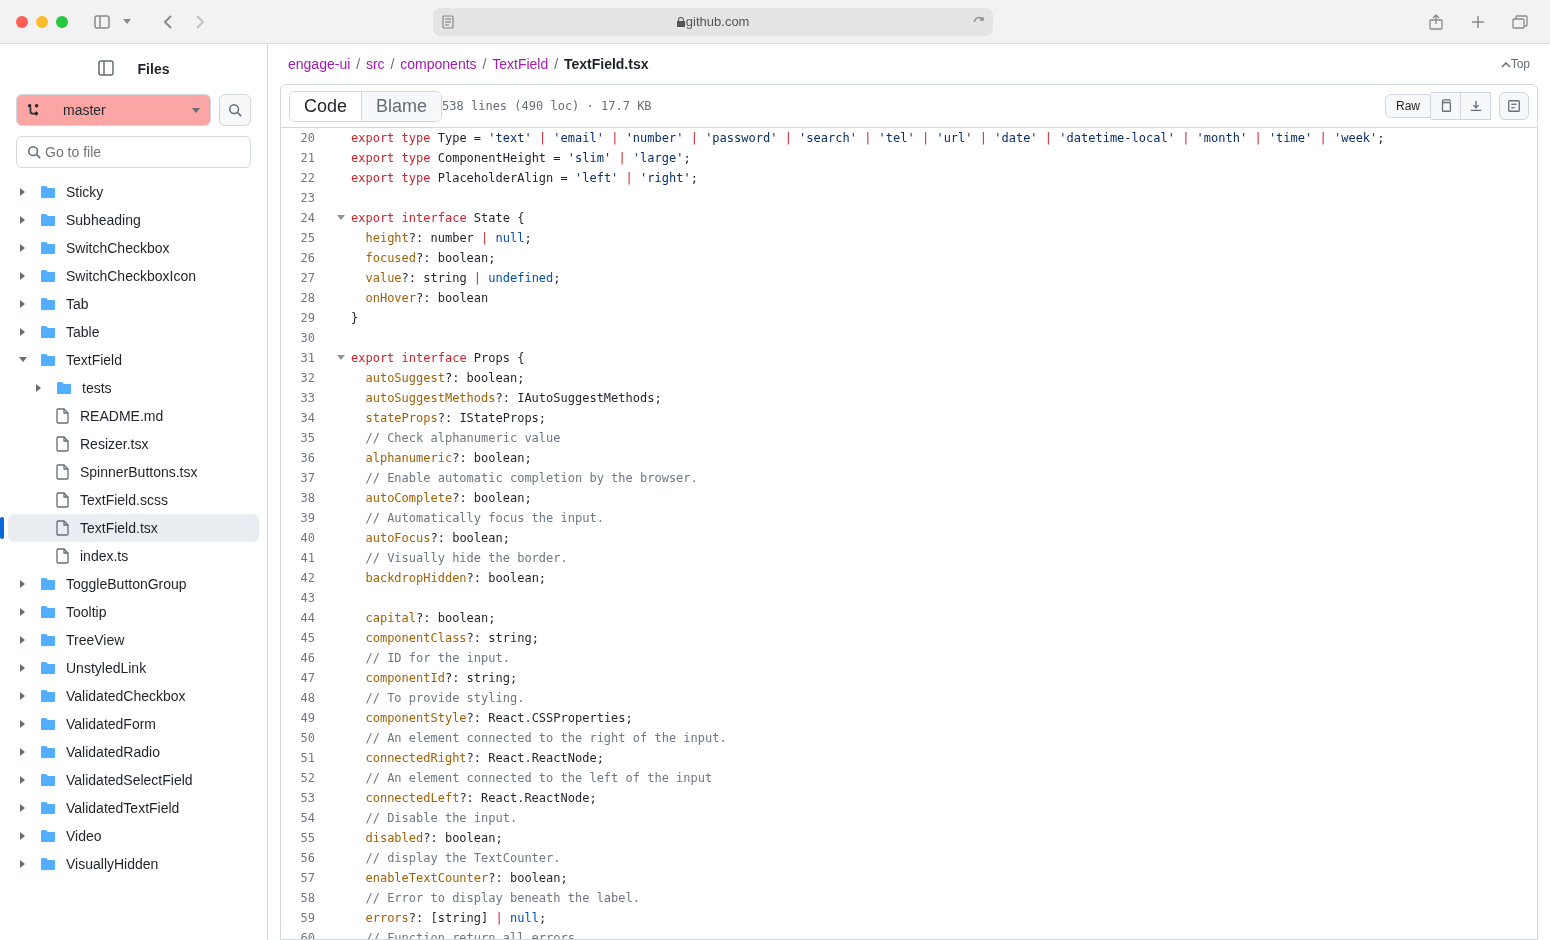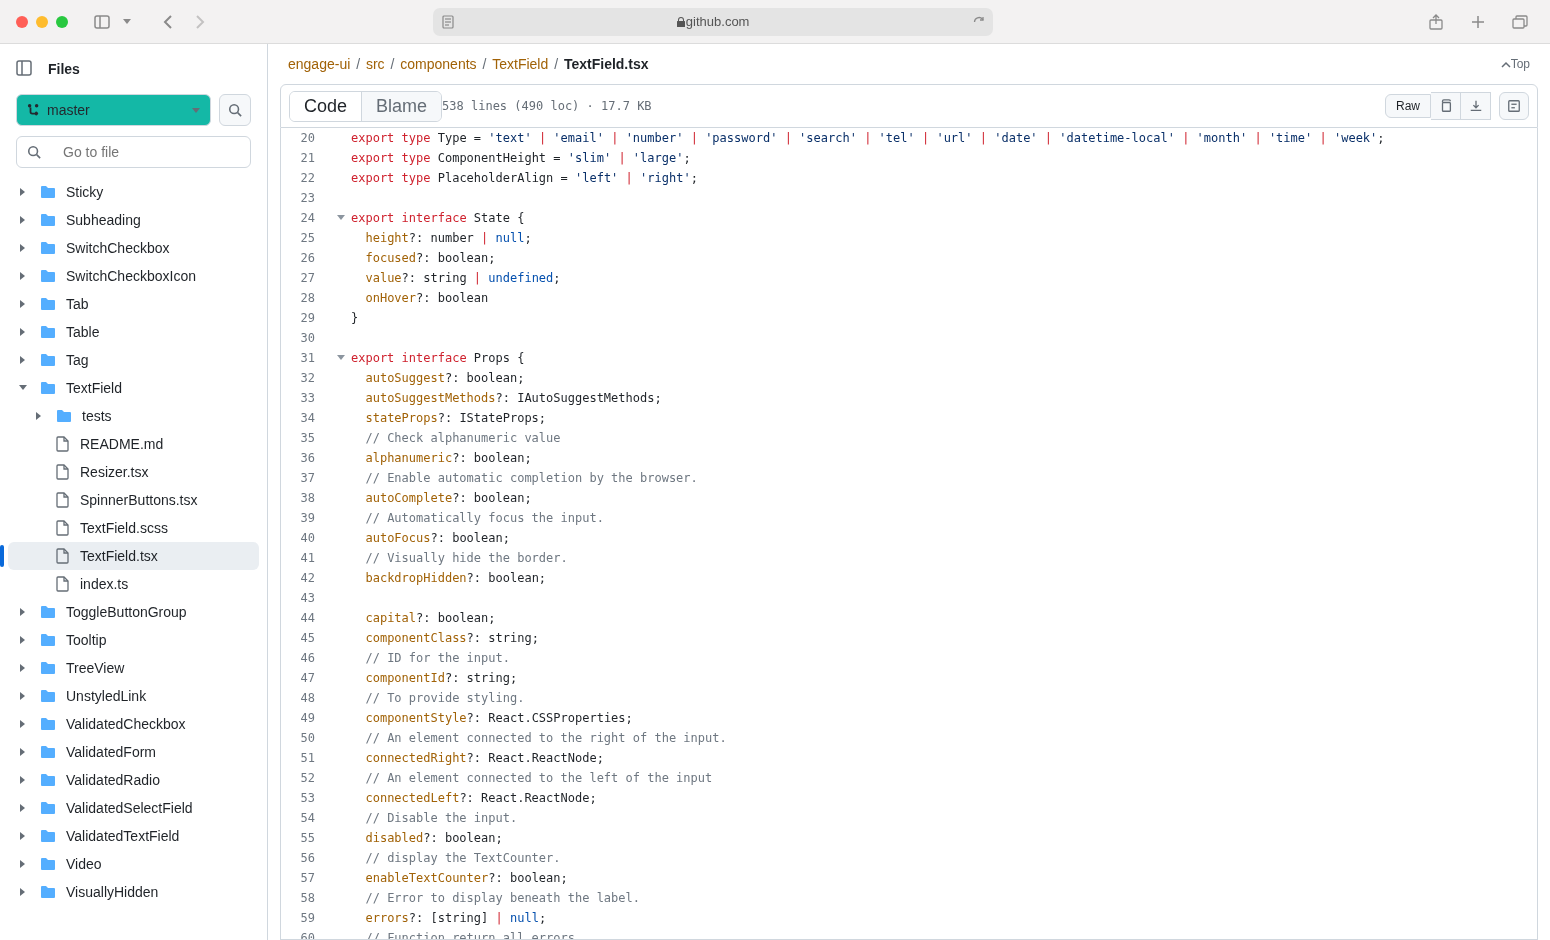--- a/index.html
+++ b/index.html
@@ -18,47 +18,47 @@
     .url-bar .reader { position: absolute; left: 8px; color: #8a8a8a; }
     .url-bar .refresh { position: absolute; right: 8px; color: #8a8a8a; }
     .lock-ic { width: 10px; height: 10px; }
     .chrome-right { margin-left: auto; display: flex; gap: 14px; color: #8a8a8a; }
     
     
     .app { display: flex; height: calc(100vh - 44px); }
     
     
     .sidebar { width: 268px; border-right: 1px solid #d0d7de; background: #fff; display: flex; flex-direction: column; }
-    .sidebar-header { padding: 16px; display: flex; align-items: center; gap: 14px; }
+    .sidebar-header { padding: 16px; display: flex; align-items: center; gap: 22px; justify-content: center; }
     .sidebar-header-icon { width: 18px; height: 18px; color: #656d76; }
     .sidebar-title { font-size: 14px; font-weight: 600; }
     .sidebar-controls { padding: 0 16px 10px; display: flex; gap: 8px; }
-    .branch-btn { flex: 1; height: 32px; border: 1px solid #d0d7de; border-radius: 6px; background: #14b8a6; display: flex; align-items: center; padding: 0 10px; gap: 6px; font-size: 14px; color: #24292f; }
+    .branch-btn { flex: 1; height: 32px; border: 1px solid #d0d7de; border-radius: 6px; background: #fca5a5; display: flex; align-items: center; padding: 0 10px; gap: 22px; font-size: 14px; color: #24292f; }
     .branch-btn .caret { margin-left: auto; color: #656d76; }
     .sq-btn { width: 32px; height: 32px; border: 1px solid #d0d7de; border-radius: 6px; background: #f6f8fa; display: flex; align-items: center; justify-content: center; color: #656d76; }
-    .file-filter { margin: 0 16px 10px; height: 32px; border: 1px solid #d0d7de; border-radius: 6px; display: flex; align-items: center; padding: 0 10px; gap: 22px; color: #656d76; }
+    .file-filter { margin: 0 16px 10px; height: 32px; border: 1px solid #d0d7de; border-radius: 6px; display: flex; align-items: center; padding: 0 10px; gap: 4px; color: #656d76; }
     .file-filter input { border: none; outline: none; font-size: 14px; width: 100%; background: transparent; }
     
     .tree { flex: 1; overflow-y: auto; padding: 0 8px 16px; }
     .tree-item { display: flex; align-items: center; height: 28px; padding: 0 8px; border-radius: 6px; gap: 10px; cursor: pointer; white-space: nowrap; }
     .tree-item.selected { background: #eaeef2; position: relative; }
     .tree-item.selected::before { content: ''; position: absolute; left: -8px; top: 3px; bottom: 3px; width: 4px; background: #0969da; border-radius: 2px; }
     .chev { width: 14px; color: #656d76; display: inline-flex; justify-content: center; }
     .chev.open svg { transform: rotate(90deg); }
     .folder-ic { color: #54aeff; }
     .file-ic { color: #656d76; }
     .tree-label { font-size: 14px; color: #1f2328; }
     .depth-0 { padding-left: 8px; }
     .depth-1 { padding-left: 24px; }
     
     
     .content { flex: 1; display: flex; flex-direction: column; overflow: hidden; }
     .content-header { padding: 12px 20px; display: flex; align-items: center; justify-content: space-between; }
     .breadcrumb { font-size: 14px; }
-    .breadcrumb a { color: #a16207; text-decoration: none; }
+    .breadcrumb a { color: #a21caf; text-decoration: none; }
     .breadcrumb .sep { color: #656d76; margin: 0 2px; }
     .breadcrumb .current { font-weight: 600; color: #1f2328; }
     .top-link { display: flex; align-items: flex-end; color: #656d76; font-size: 12px; }
     
     .code-toolbar { margin: 0 12px; border: 1px solid #d0d7de; border-radius: 6px 6px 0 0; height: 44px; display: flex; align-items: center; padding: 0 8px; background: #fff; }
     .tab-group { display: flex; border: 1px solid #d0d7de; border-radius: 6px; overflow: hidden; }
     .code-tab { padding: 4px 14px; font-size: 18px; background: #f6f8fa; color: #656d76; cursor: pointer; }
     .code-tab.active { background: #fff; color: #1f2328; font-weight: 500; }
     .code-tab + .code-tab { border-left: 1px solid #d0d7de; }
     .file-info { font-family: ui-monospace, SFMono-Regular, Menlo, monospace; font-size: 12px; color: #656d76; }
@@ -276,33 +276,20 @@
             </svg>
           </span>
           <span class="folder-ic">
             <svg width="16" height="14" viewBox="0 0 16 14" fill="currentColor">
               <path d="M1 2a1 1 0 011-1h4l2 2h6a1 1 0 011 1v8a1 1 0 01-1 1H2a1 1 0 01-1-1V2z"></path>
             </svg>
           </span>
           <span class="tree-label">Table</span>
         </div>
         <div class="tree-item depth-0">
-          <span class="chev">
-            <svg width="8" height="10" viewBox="0 0 8 10" fill="currentColor">
-              <path d="M1 1l5 4-5 4z"></path>
-            </svg>
-          </span>
-          <span class="folder-ic">
-            <svg width="16" height="14" viewBox="0 0 16 14" fill="currentColor">
-              <path d="M1 2a1 1 0 011-1h4l2 2h6a1 1 0 011 1v8a1 1 0 01-1 1H2a1 1 0 01-1-1V2z"></path>
-            </svg>
-          </span>
-          <span class="tree-label">Tag</span>
-        </div>
-        <div class="tree-item depth-0">
           <span class="chev open">
             <svg width="8" height="10" viewBox="0 0 8 10" fill="currentColor">
               <path d="M1 1l5 4-5 4z"></path>
             </svg>
           </span>
           <span class="folder-ic">
             <svg width="16" height="14" viewBox="0 0 16 14" fill="currentColor">
               <path d="M1 2a1 1 0 011-1h4l2 2h6a1 1 0 011 1v8a1 1 0 01-1 1H2a1 1 0 01-1-1V2z"></path>
             </svg>
           </span>

